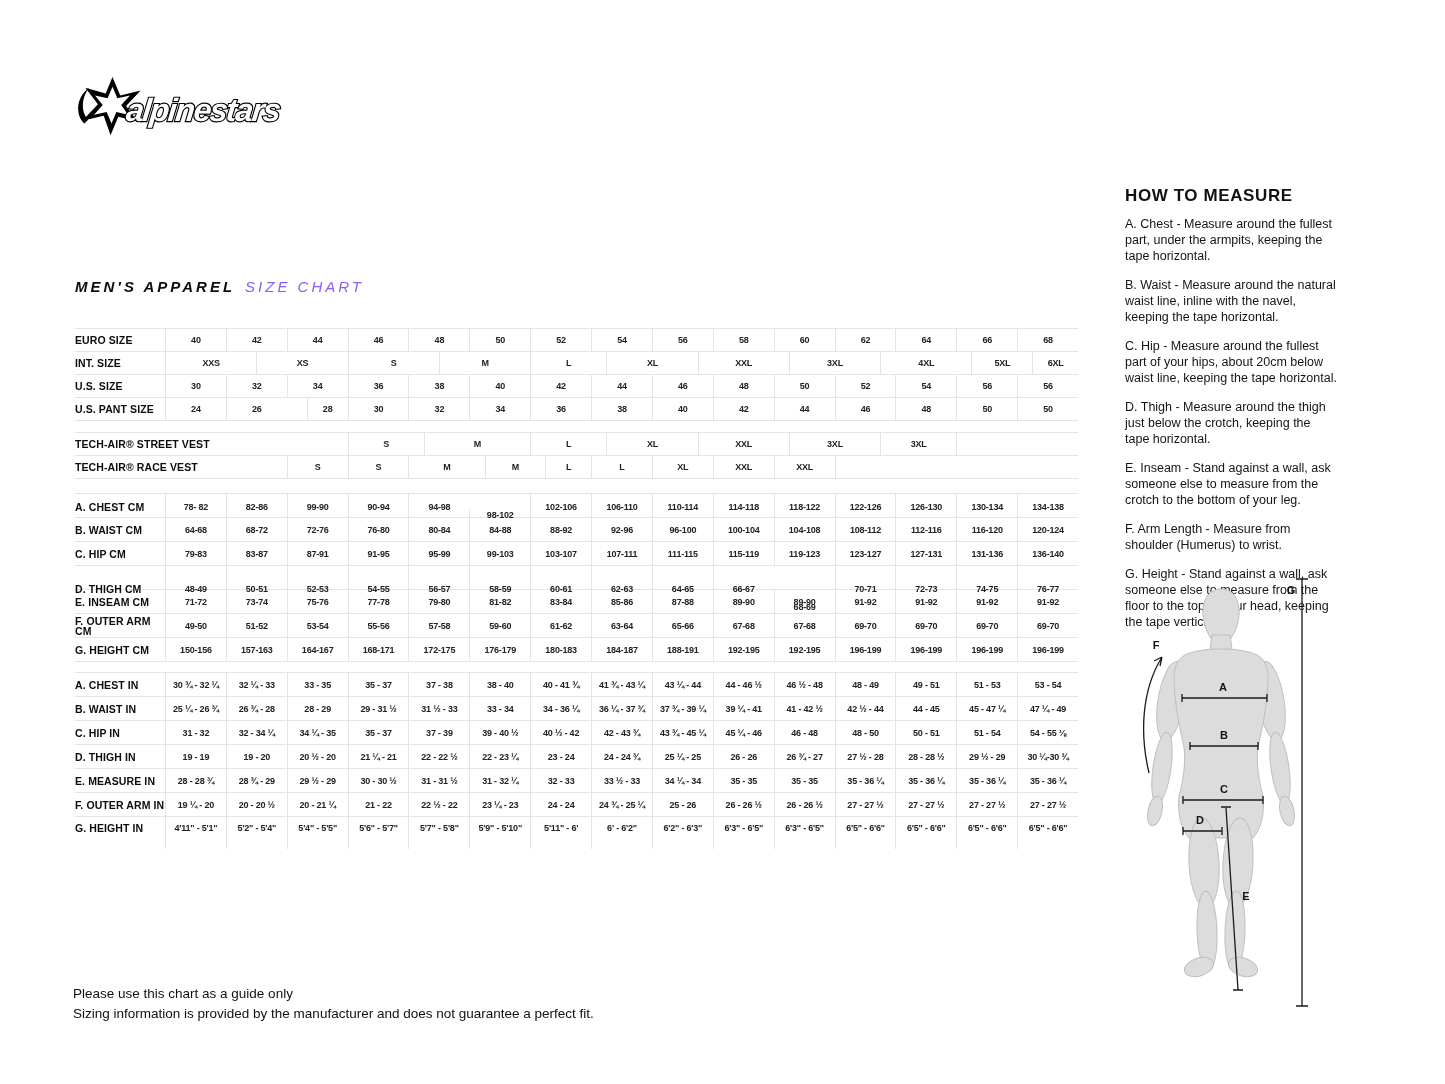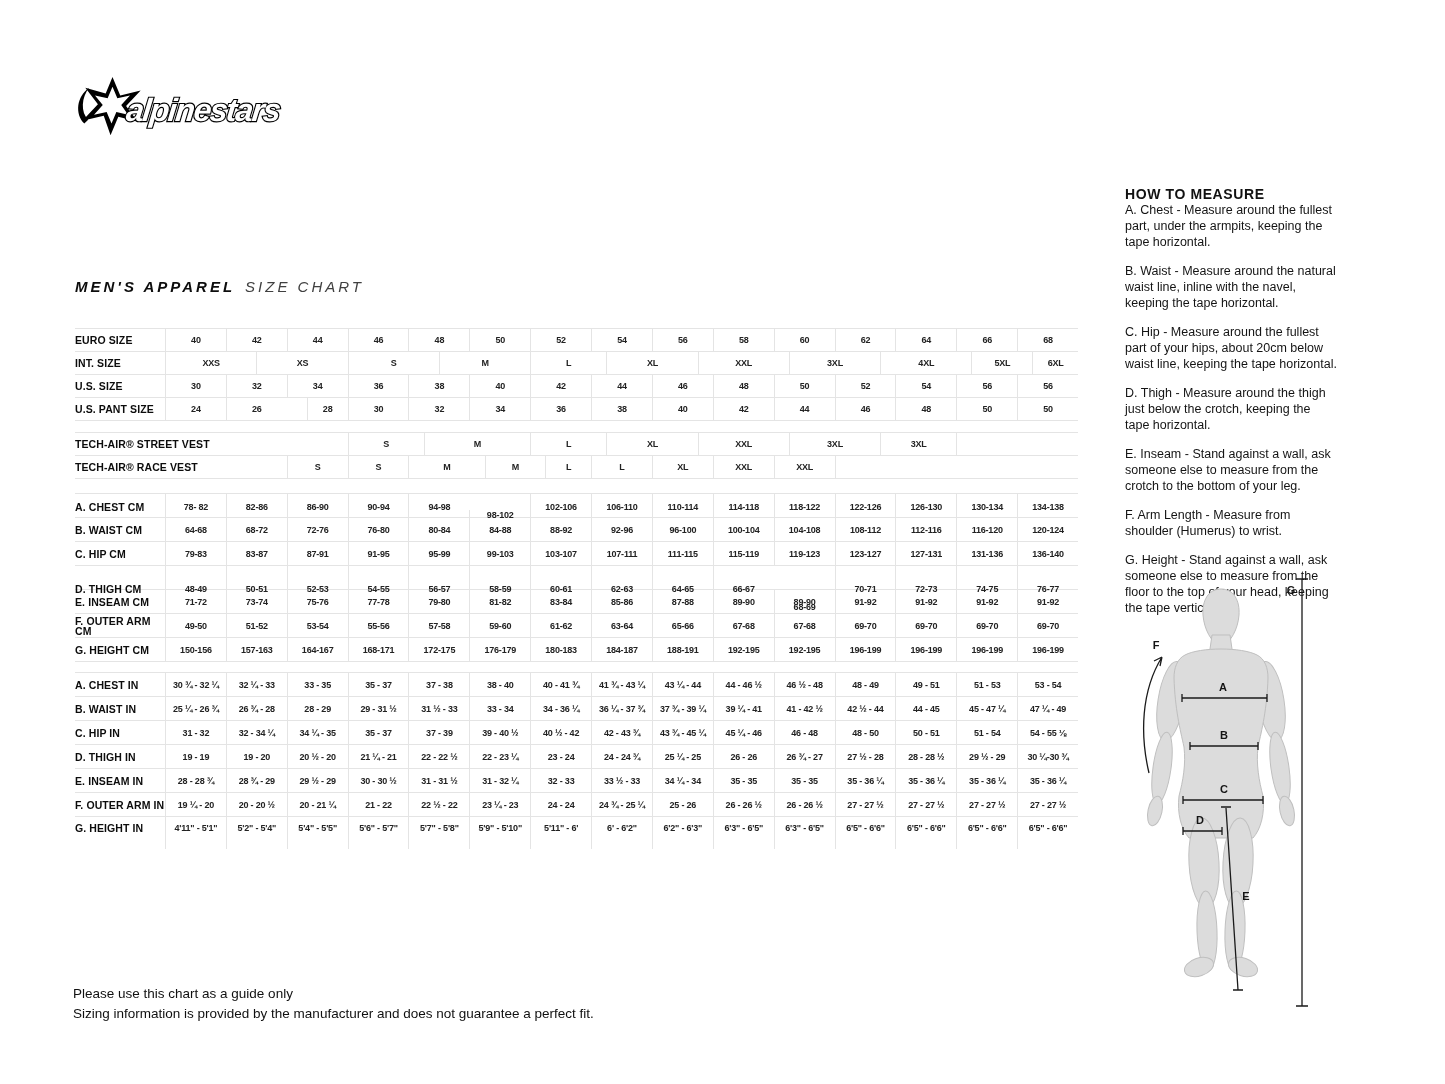--- a/index.html
+++ b/index.html
@@ -11,40 +11,40 @@
   html,body{margin:0;padding:0;background:#ffffff;}
   body{font-family:"Liberation Sans", sans-serif;color:var(--ink);}
   #page{position:relative;width:1445px;height:1084px;background:#fff;overflow:hidden;}
 
   
   #logo{position:absolute;left:72px;top:75px;width:250px;height:68px;}
 
   
   #title{position:absolute;left:75px;top:278px;font-style:italic;font-size:15px;letter-spacing:3px;white-space:nowrap;}
   #title .main{font-weight:bold;color:#0d0d0d;}
-  #title .sub{font-weight:400;color:#404040;margin-left:10px;}
+  #title .sub{font-weight:400;color:#8b5cf6;margin-left:10px;}
 
   
   #size-table{position:absolute;left:75px;top:328px;width:1003px;}
   .tblock{border-top:1px solid var(--line);}
   .tblock.techair{margin-top:11px;}
   .tblock.cm{margin-top:14px;}
   .tblock.inches{margin-top:10px;}
   .trow{display:grid;grid-template-columns:90px repeat(60,1fr);height:22px;border-bottom:1px solid var(--line);}
   .cm .trow,.inches .trow{height:23px;}
   .trow.tall{height:32px;border-bottom:none;}
   .tlabel{display:flex;align-items:center;font-weight:bold;font-size:10.5px;line-height:10px;letter-spacing:0.1px;color:#0c0c0c;}
   .techair .tlabel{white-space:nowrap;}
   .tcell{display:flex;align-items:center;justify-content:center;font-weight:bold;font-size:9px;letter-spacing:-0.2px;color:#222;white-space:nowrap;}
   .trow.tall .tcell,.trow.tall .tlabel{align-items:flex-start;padding-top:6px;}
   .tcell.bl{border-left:1px solid var(--line);}
 
   
   #howto{position:absolute;left:1125px;top:186px;width:212px;}
-  #howto h3{margin:0 0 0 0;font-size:14px;letter-spacing:0.6px;font-weight:bold;}
+  #howto h3{margin:0 0 10px 0;font-size:17px;letter-spacing:0.6px;font-weight:bold;}
   #howto p{margin:0 0 13px 0;font-size:12.5px;line-height:1.28;color:#141414;}
 
   
   #figure{position:absolute;left:1140px;top:563px;width:300px;height:465px;}
   #figure text{font-family:"Liberation Sans", sans-serif;font-weight:bold;font-size:11px;fill:#141414;}
 
   
   #disclaimer{position:absolute;left:73px;top:984px;font-size:13.5px;line-height:1.5;color:#101010;}
 </style>
 </head>
@@ -162,21 +162,21 @@
           <div class="tcell bl" style="grid-column: span 4;">XXL</div>
           <div class="tcell bl" style="grid-column: span 4;">XXL</div>
           <div class="tcell bl" style="grid-column: span 16;"></div>
         </div>
       </div>
       <div class="tblock cm">
         <div class="trow">
           <div class="tlabel">A. CHEST CM</div>
           <div class="tcell bl" style="grid-column: span 4;">78- 82</div>
           <div class="tcell bl" style="grid-column: span 4;">82-86</div>
-          <div class="tcell bl" style="grid-column: span 4;">86-90</div>
+          <div class="tcell bl" style="grid-column: span 4;">99-90</div>
           <div class="tcell bl" style="grid-column: span 4;">90-94</div>
           <div class="tcell bl" style="grid-column: span 4;">94-98</div>
           <div class="tcell bl" style="grid-column: span 4; margin-top: 16px;">98-102</div>
           <div class="tcell bl" style="grid-column: span 4;">102-106</div>
           <div class="tcell bl" style="grid-column: span 4;">106-110</div>
           <div class="tcell bl" style="grid-column: span 4;">110-114</div>
           <div class="tcell bl" style="grid-column: span 4;">114-118</div>
           <div class="tcell bl" style="grid-column: span 4;">118-122</div>
           <div class="tcell bl" style="grid-column: span 4;">122-126</div>
           <div class="tcell bl" style="grid-column: span 4;">126-130</div>
@@ -359,21 +359,21 @@
           <div class="tcell bl" style="grid-column: span 4;">24 - 24 ¾</div>
           <div class="tcell bl" style="grid-column: span 4;">25 ¼ - 25</div>
           <div class="tcell bl" style="grid-column: span 4;">26 - 26</div>
           <div class="tcell bl" style="grid-column: span 4;">26 ¾ - 27</div>
           <div class="tcell bl" style="grid-column: span 4;">27 ½ - 28</div>
           <div class="tcell bl" style="grid-column: span 4;">28 - 28 ½</div>
           <div class="tcell bl" style="grid-column: span 4;">29 ½ - 29</div>
           <div class="tcell bl" style="grid-column: span 4;">30 ¼-30 ¾</div>
         </div>
         <div class="trow">
-          <div class="tlabel">E. INSEAM IN</div>
+          <div class="tlabel">E. MEASURE IN</div>
           <div class="tcell bl" style="grid-column: span 4;">28 - 28 ¾</div>
           <div class="tcell bl" style="grid-column: span 4;">28 ¾ - 29</div>
           <div class="tcell bl" style="grid-column: span 4;">29 ½ - 29</div>
           <div class="tcell bl" style="grid-column: span 4;">30 - 30 ½</div>
           <div class="tcell bl" style="grid-column: span 4;">31 - 31 ½</div>
           <div class="tcell bl" style="grid-column: span 4;">31 - 32 ¼</div>
           <div class="tcell bl" style="grid-column: span 4;">32 - 33</div>
           <div class="tcell bl" style="grid-column: span 4;">33 ½ - 33</div>
           <div class="tcell bl" style="grid-column: span 4;">34 ¼ - 34</div>
           <div class="tcell bl" style="grid-column: span 4;">35 - 35</div>

